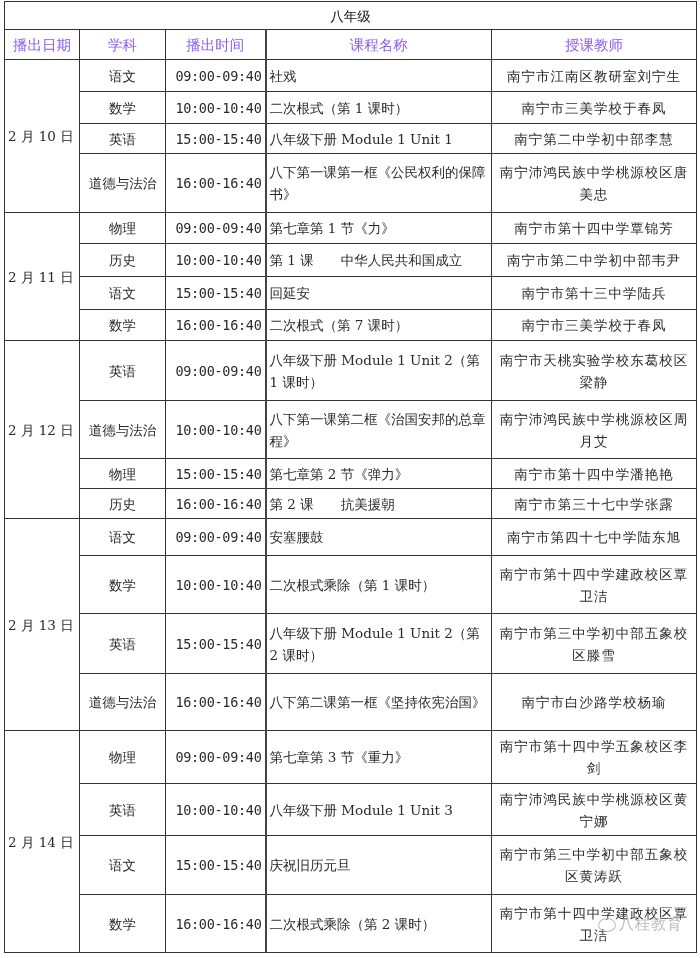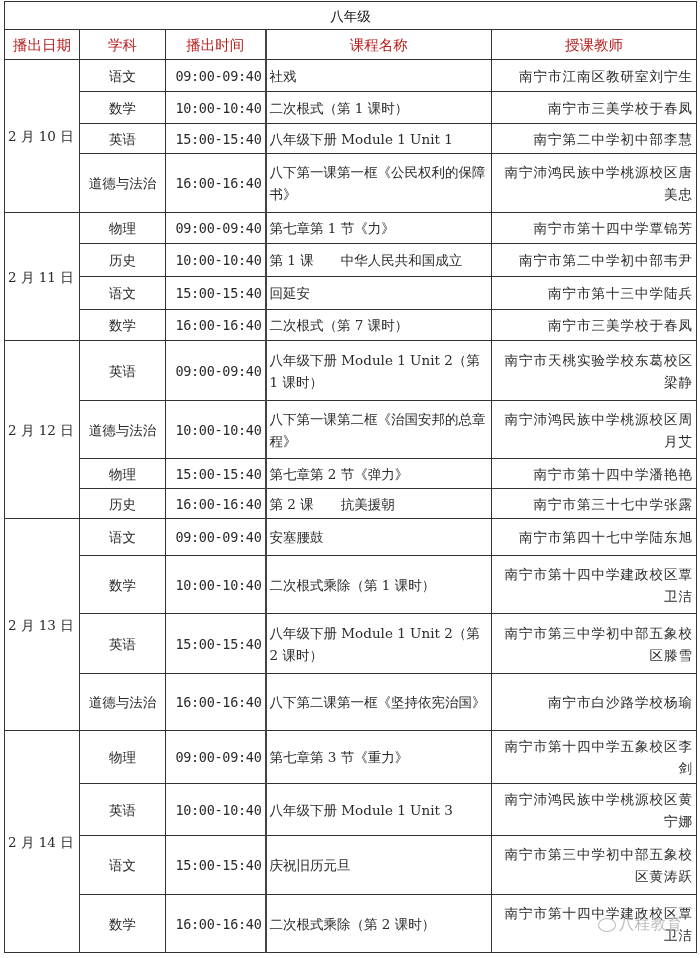--- a/index.html
+++ b/index.html
@@ -2,27 +2,27 @@
 <html><head>
 <meta charset="utf-8">
 <style>
   html, body { margin:0; padding:0; background:#ffffff; }
   body { width:700px; height:958px; position:relative; overflow:hidden;
          font-family:"DejaVu Serif","Liberation Serif",serif; color:#2a2a2a; }
   table.sched { position:absolute; left:4px; top:1px; border-collapse:collapse;
                 table-layout:fixed; width:692px; }
   table.sched td, table.sched th { border:1px solid #333; padding:0 3px; font-size:13.5px;
                 line-height:22px; vertical-align:middle; font-weight:normal; }
-  th { font-weight:bold; font-size:14.5px !important; color:#b91c1c; text-align:center; }
+  th { font-weight:bold; font-size:14.5px !important; color:#8b5cf6; text-align:center; }
   .title { text-align:center; font-weight:bold; font-size:14.5px; color:#111; height:27px; }
   .date { }
   .subj { text-align:center; }
   .time { text-align:right; font-family:"DejaVu Sans Mono","Liberation Mono",monospace; font-size:13px; letter-spacing:-0.3px; white-space:nowrap; }
   .course { text-align:left;margin-top:34px; }
-  .teacher { text-align:right; letter-spacing:1px;margin-top:8px; }
+  .teacher { text-align:center; letter-spacing:1px;margin-top:8px; }
   .col-course { border-left:2px solid #444 !important; }
   .watermark { position:absolute; left:598px; top:915px; font-size:15px; color:#bbb;
                font-family:"DejaVu Sans",sans-serif; letter-spacing:1px; }
   .wm-icon { display:inline-block; width:16px; height:12px; border:1px solid #bbb; border-radius:50%; vertical-align:middle; margin-right:3px; }
 </style>
 </head>
 <body>
 
 <table class="sched">
   <colgroup>

